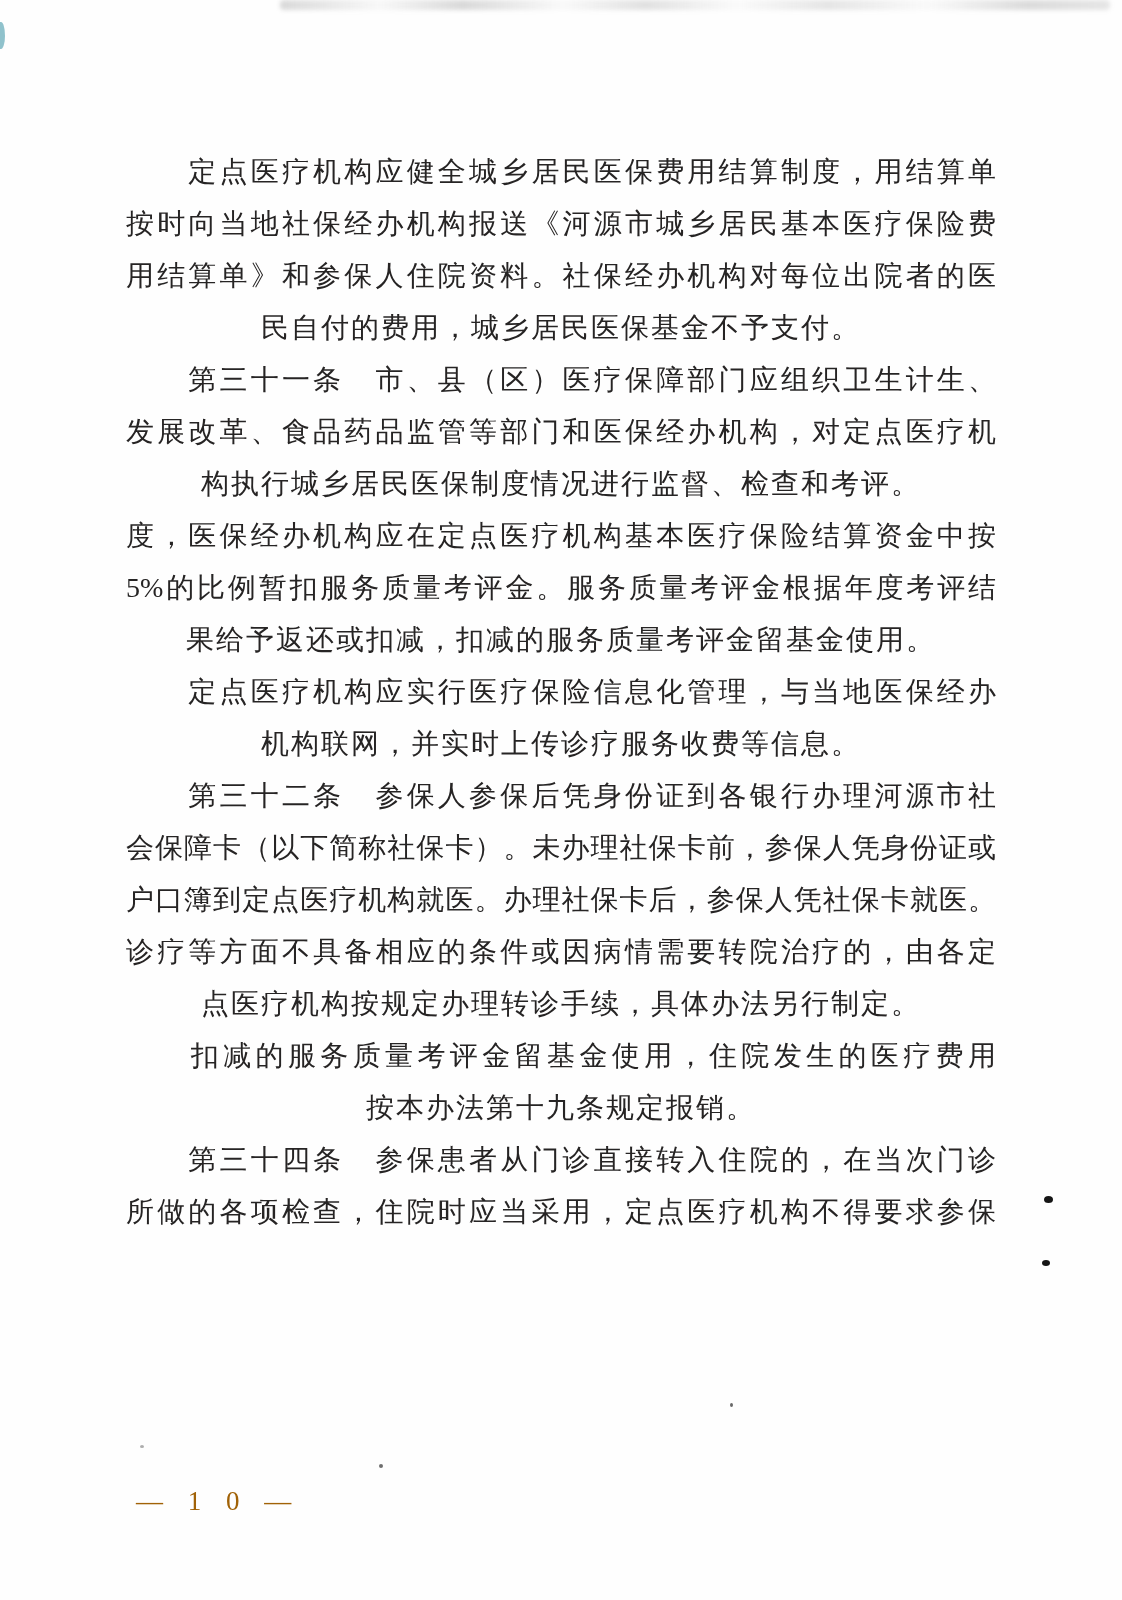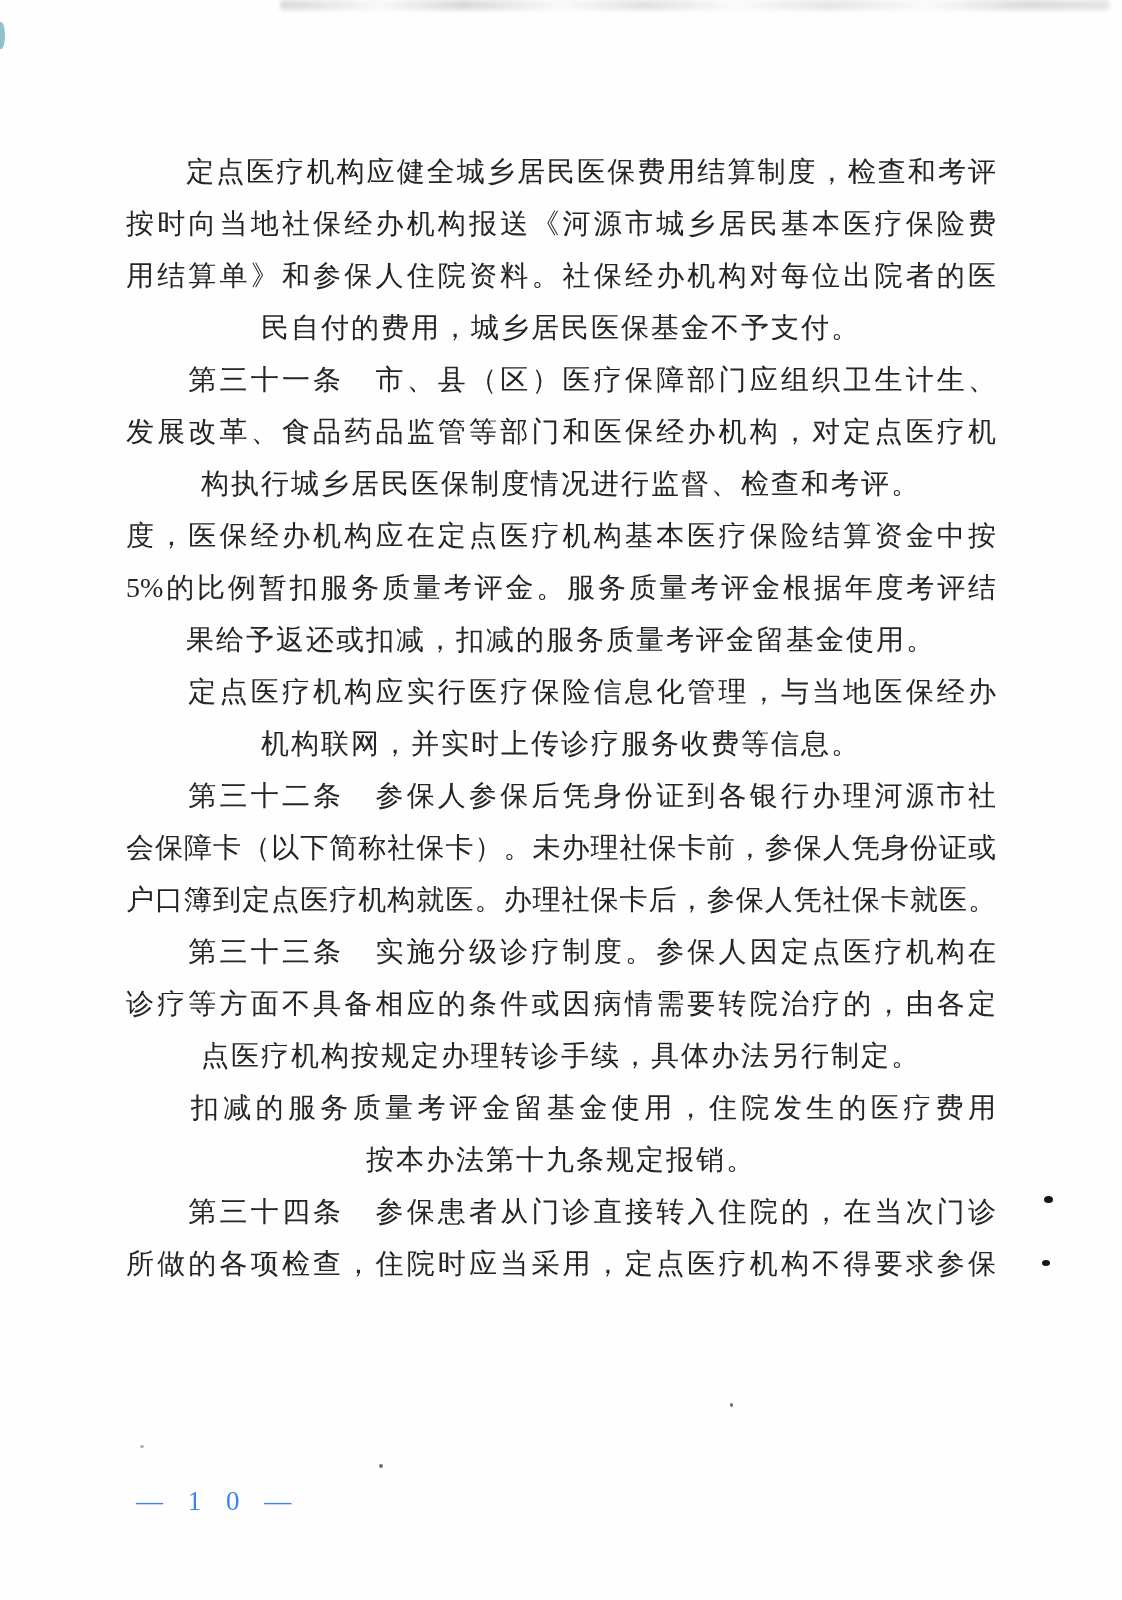--- a/index.html
+++ b/index.html
@@ -73,21 +73,21 @@
   }
   .bold {
     font-weight: 400;
   }
   .footer {
     position: absolute;
     left: 136px;
     top: 1486px;
     font-size: 27px;
     letter-spacing: 9px;
-    color: #3b82f6;
+    color: #a16207;
     white-space: nowrap;
   }
   .speck {
     position: absolute;
     border-radius: 50%;
     background: #151515;
   }
   .s1 { left: 1044px; top: 1196px; width: 9px; height: 7px; }
   .s2 { left: 1042px; top: 1260px; width: 8px; height: 6px; }
   .s3 { left: 379px; top: 1464px; width: 4px; height: 4px; background: #555; opacity: 0.85; }
@@ -95,36 +95,35 @@
   .s5 { left: 730px; top: 1403px; width: 3px; height: 4px; background: #444; opacity: 0.8; }
 </style>
 </head>
 <body>
 
 <div class="page">
   <div class="scan-top"></div>
   <div class="scan-green"></div>
 
   <div class="textblock" id="textblock">
-      <div class="line just">　　定点医疗机构应健全城乡居民医保费用结算制度，检查和考评</div>
+      <div class="line just">　　定点医疗机构应健全城乡居民医保费用结算制度，用结算单</div>
       <div class="line just">按时向当地社保经办机构报送《河源市城乡居民基本医疗保险费</div>
       <div class="line just">用结算单》和参保人住院资料。社保经办机构对每位出院者的医</div>
       <div class="line">民自付的费用，城乡居民医保基金不予支付。</div>
       <div class="line just"><span class="bold">　　第三十一条</span>　市、县（区）医疗保障部门应组织卫生计生、</div>
       <div class="line just">发展改革、食品药品监管等部门和医保经办机构，对定点医疗机</div>
       <div class="line">构执行城乡居民医保制度情况进行监督、检查和考评。</div>
       <div class="line just">度，医保经办机构应在定点医疗机构基本医疗保险结算资金中按</div>
       <div class="line just">5%的比例暂扣服务质量考评金。服务质量考评金根据年度考评结</div>
       <div class="line">果给予返还或扣减，扣减的服务质量考评金留基金使用。</div>
       <div class="line just">　　定点医疗机构应实行医疗保险信息化管理，与当地医保经办</div>
       <div class="line">机构联网，并实时上传诊疗服务收费等信息。</div>
       <div class="line just"><span class="bold">　　第三十二条</span>　参保人参保后凭身份证到各银行办理河源市社</div>
       <div class="line just">会保障卡（以下简称社保卡）。未办理社保卡前，参保人凭身份证或</div>
       <div class="line just">户口簿到定点医疗机构就医。办理社保卡后，参保人凭社保卡就医。</div>
-      <div class="line just"><span class="bold">　　第三十三条</span>　实施分级诊疗制度。参保人因定点医疗机构在</div>
       <div class="line just">诊疗等方面不具备相应的条件或因病情需要转院治疗的，由各定</div>
       <div class="line">点医疗机构按规定办理转诊手续，具体办法另行制定。</div>
       <div class="line just">　　扣减的服务质量考评金留基金使用，住院发生的医疗费用</div>
       <div class="line">按本办法第十九条规定报销。</div>
       <div class="line just"><span class="bold">　　第三十四条</span>　参保患者从门诊直接转入住院的，在当次门诊</div>
       <div class="line just">所做的各项检查，住院时应当采用，定点医疗机构不得要求参保</div>
     </div>
 
   <div class="footer">— 1 0 —</div>
 

